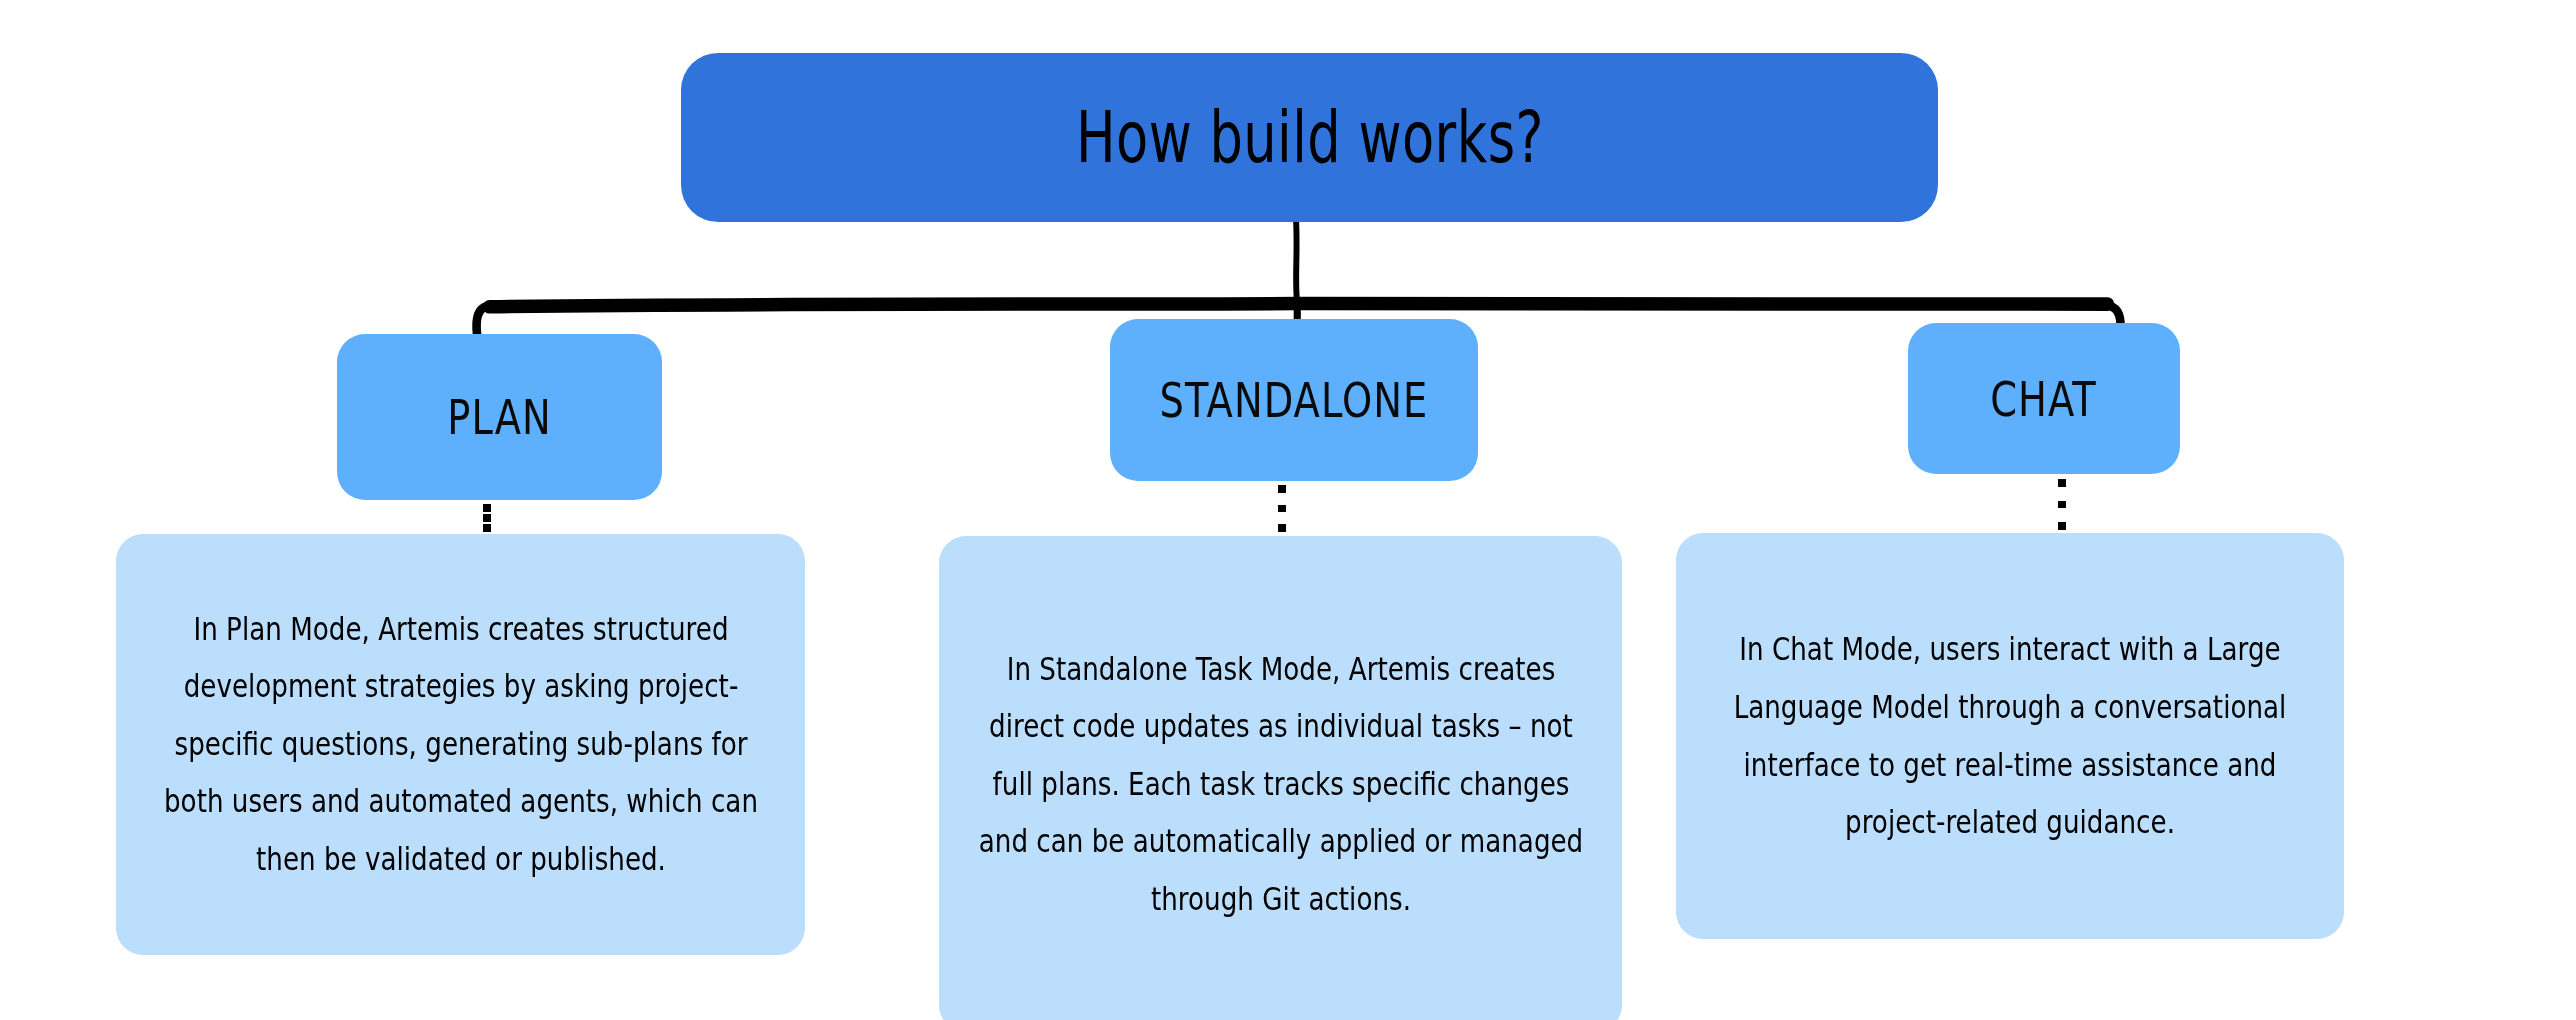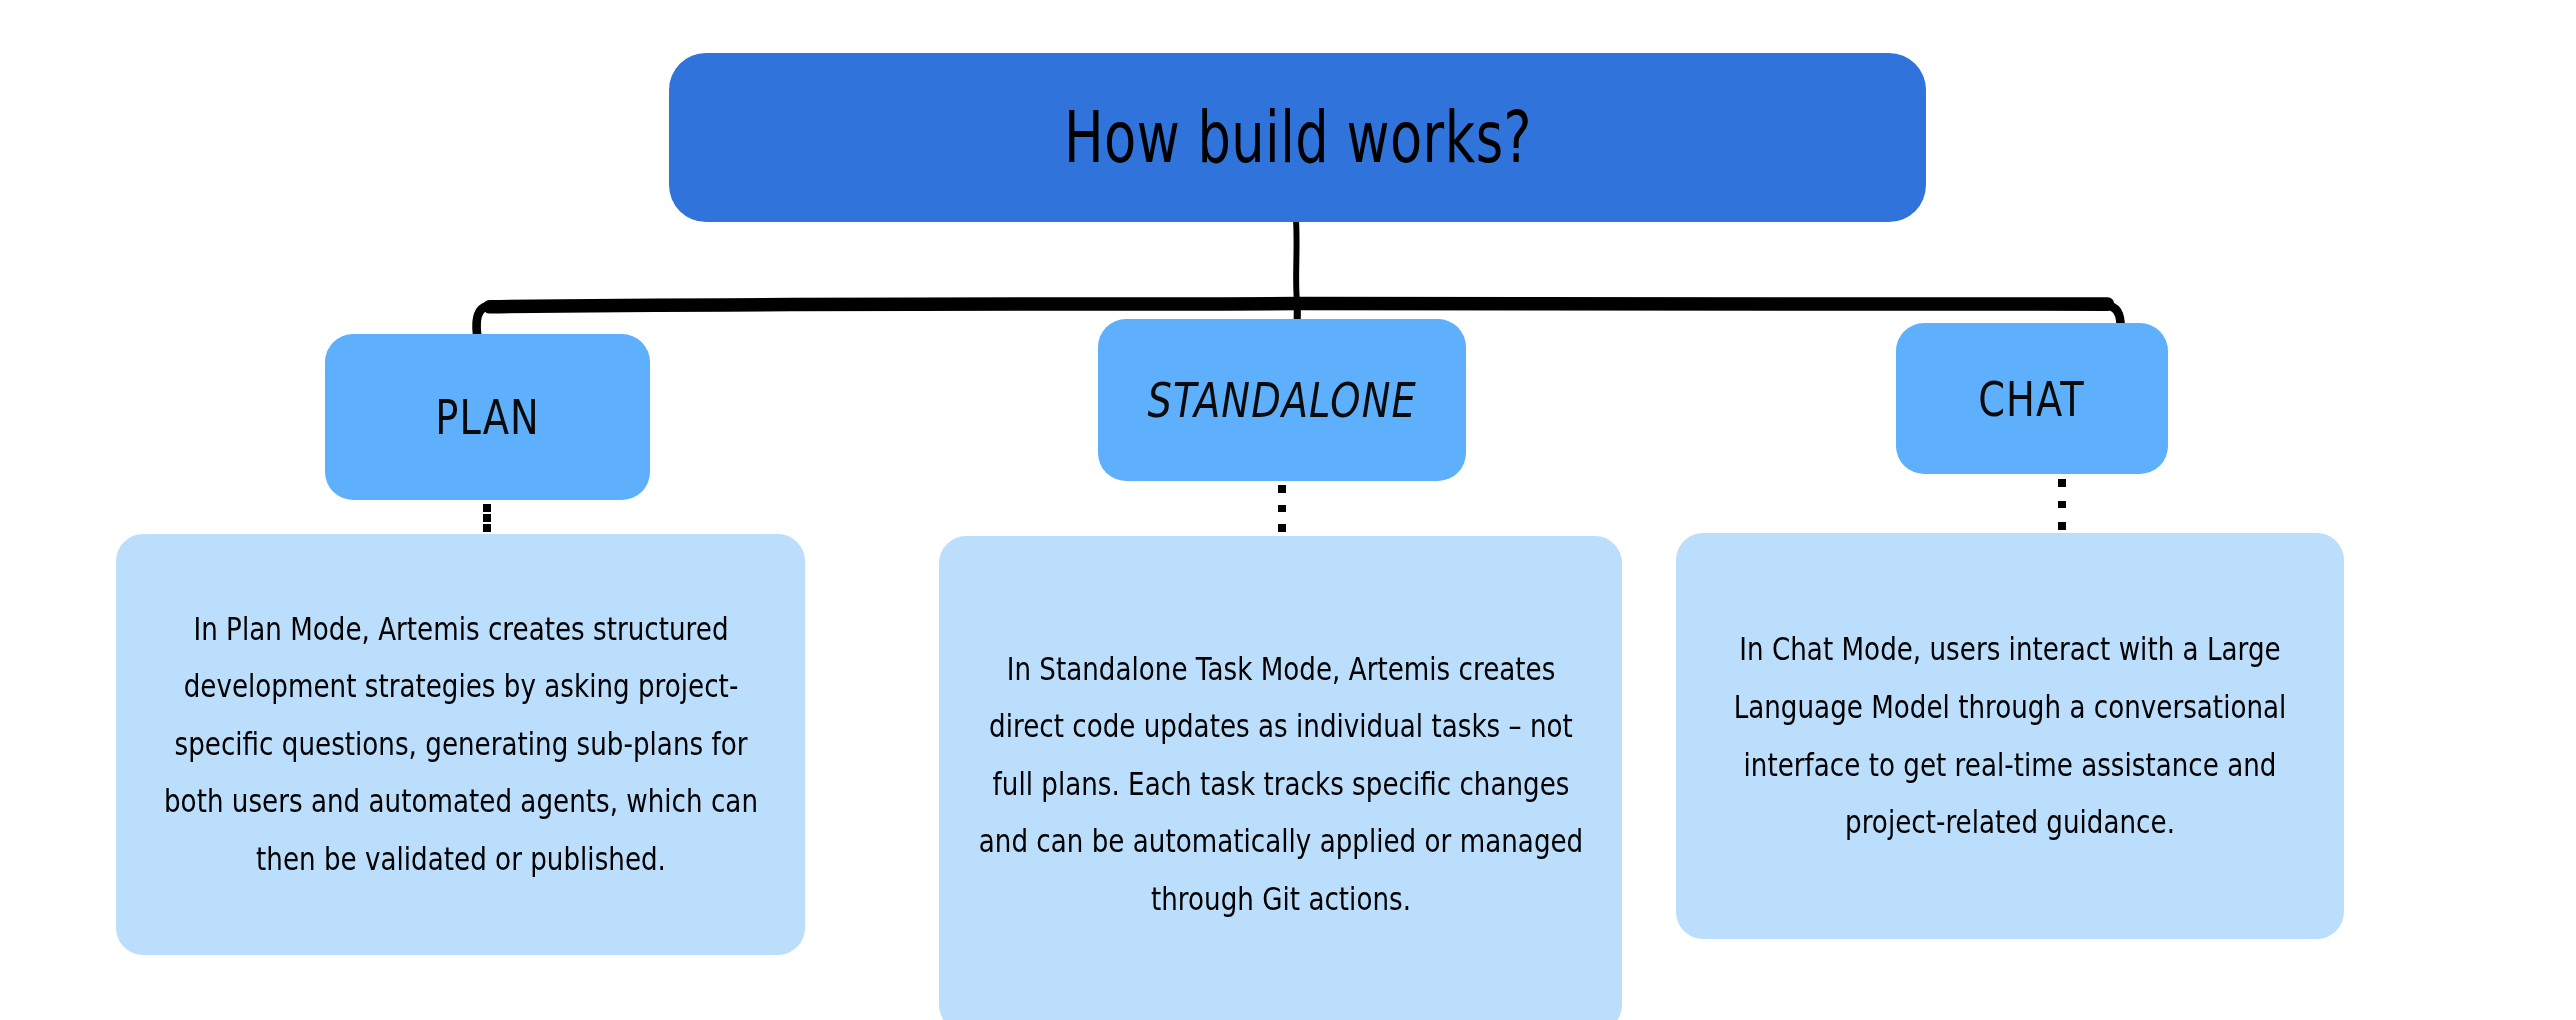--- a/index.html
+++ b/index.html
@@ -32,20 +32,21 @@
   }
 
   
   .node-box {
     position: absolute;
     display: flex;
     align-items: center;
     justify-content: center;
     box-sizing: border-box;
     text-align: center;
+    margin-left: 12px;
   }
 
   #title-box {
     left: 669px;
     top: 53px;
     width: 1257px;
     height: 169px;
     background: #3074db;
     border-radius: 37px;
   }
@@ -65,21 +66,21 @@
   .mode-label {
     font-size: 40px;
     color: #0a0a0a;
     letter-spacing: 1.1px;
     transform: scaleY(1.18) scaleX(0.96);
     font-weight: 400;
     white-space: nowrap;
   }
 
   #node-plan  { left: 325px;  top: 334px; width: 325px; height: 166px; }
-  #node-standalone { left: 1098px; top: 319px; width: 368px; height: 162px; font-style: italic; }
+  #node-standalone { left: 1098px; top: 319px; width: 368px; height: 162px; }
   #node-chat  { left: 1896px; top: 323px; width: 272px; height: 151px; }
 
   .desc-box {
     position: absolute;
     background: #bcdefd;
     border-radius: 27px;
     box-sizing: border-box;
     display: flex;
     align-items: center;
     justify-content: center;

